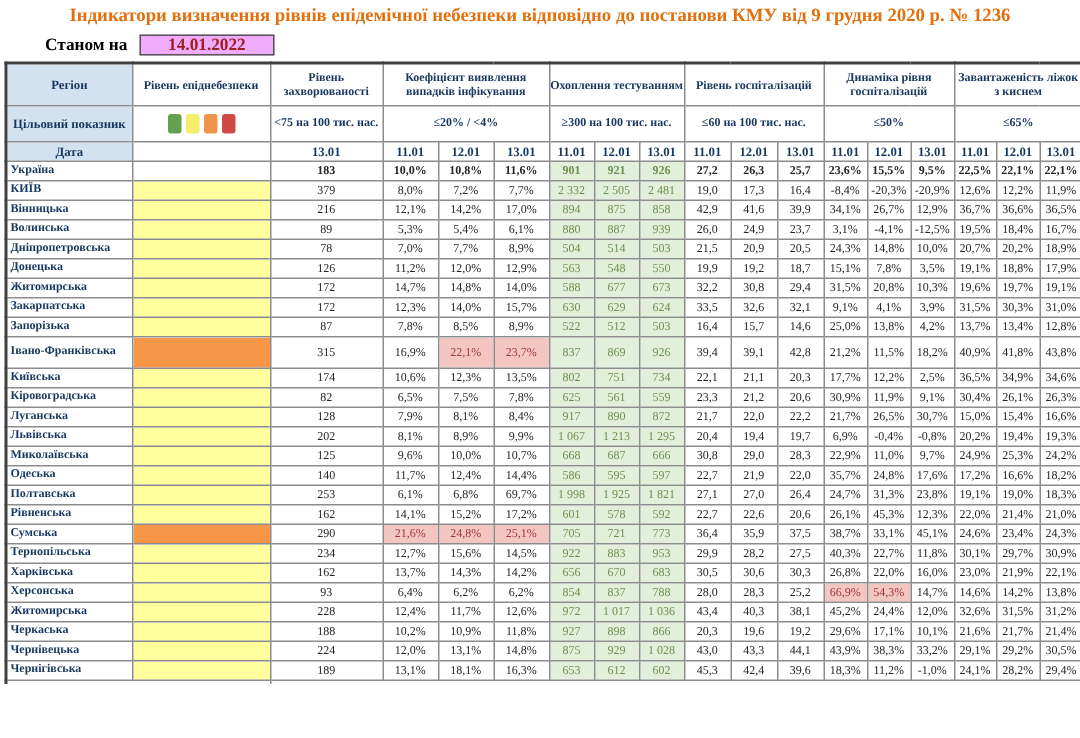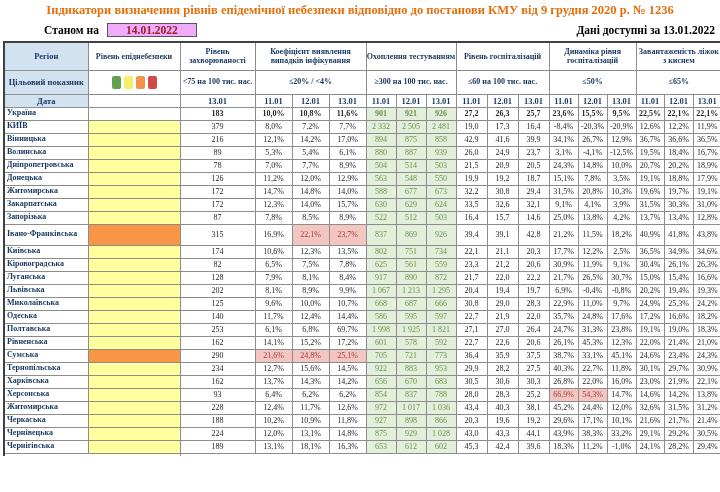--- a/index.html
+++ b/index.html
@@ -1,20 +1,20 @@
 <!DOCTYPE html>
 <html><head>
 <meta charset="utf-8">
 <style>
   html,body { margin:0; padding:0; background:#fff; }
   .page { width:720px; height:456px; background:#ffffff; position:relative;
           font-family:"Liberation Serif", serif; overflow:hidden; }
   .title { text-align:center; color:#e2700d; font-weight:bold; font-size:12.5px; padding-top:3px; white-space:nowrap; }
   .statusbar { display:flex; align-items:center; margin:3px 3px 2px 3px; height:18px; }
-  .status-label { font-weight:bold; font-size:11.5px; margin-left:41px; color:#000; }
+  .status-label { font-weight:bold; font-size:11.5px; margin-left:27px; color:#000; }
   .status-date { margin-left:8px; width:88px; text-align:center; background:#f0abfc;
                  border:1px solid #555; font-weight:bold; font-size:11.5px; color:#9c2020; }
   .avail { margin-left:auto; font-weight:bold; font-size:11.5px; color:#000; margin-right:2px; }
 
   table { border-collapse:collapse; table-layout:fixed; width:714px; margin:0 3px; border:2px solid #404040; }
   th, td { border:1px solid #8c8c8c; padding:0; text-align:center; overflow:hidden; }
   thead th, thead td { color:#17375e; background:#fff; }
   tr.hrow1 { height:28px; } tr.hrow2 { height:24px; } tr.hrow3 { height:13px; }
   .lh { background:#d2e2f1; font-weight:bold; font-size:8.5px; }
   .gtitle { font-weight:bold; font-size:8px; line-height:1.15; white-space:normal; }
@@ -39,21 +39,20 @@
 </style>
 </head>
 <body>
 
 <div class="page">
   <div class="title">Індикатори визначення рівнів епідемічної небезпеки відповідно до постанови КМУ від 9 грудня 2020 р. № 1236</div>
 
   <div class="statusbar">
     <span class="status-label">Станом на</span>
     <span class="status-date">14.01.2022</span>
-    <span class="avail">Дані доступні за  13.01.2022</span>
   </div>
 
   <table>
     <colgroup>
       <col style="width:84px">
         <col style="width:92px">
         <col style="width:75px">
       <col style="width:37px">
         <col style="width:37px">
         <col style="width:37px">

